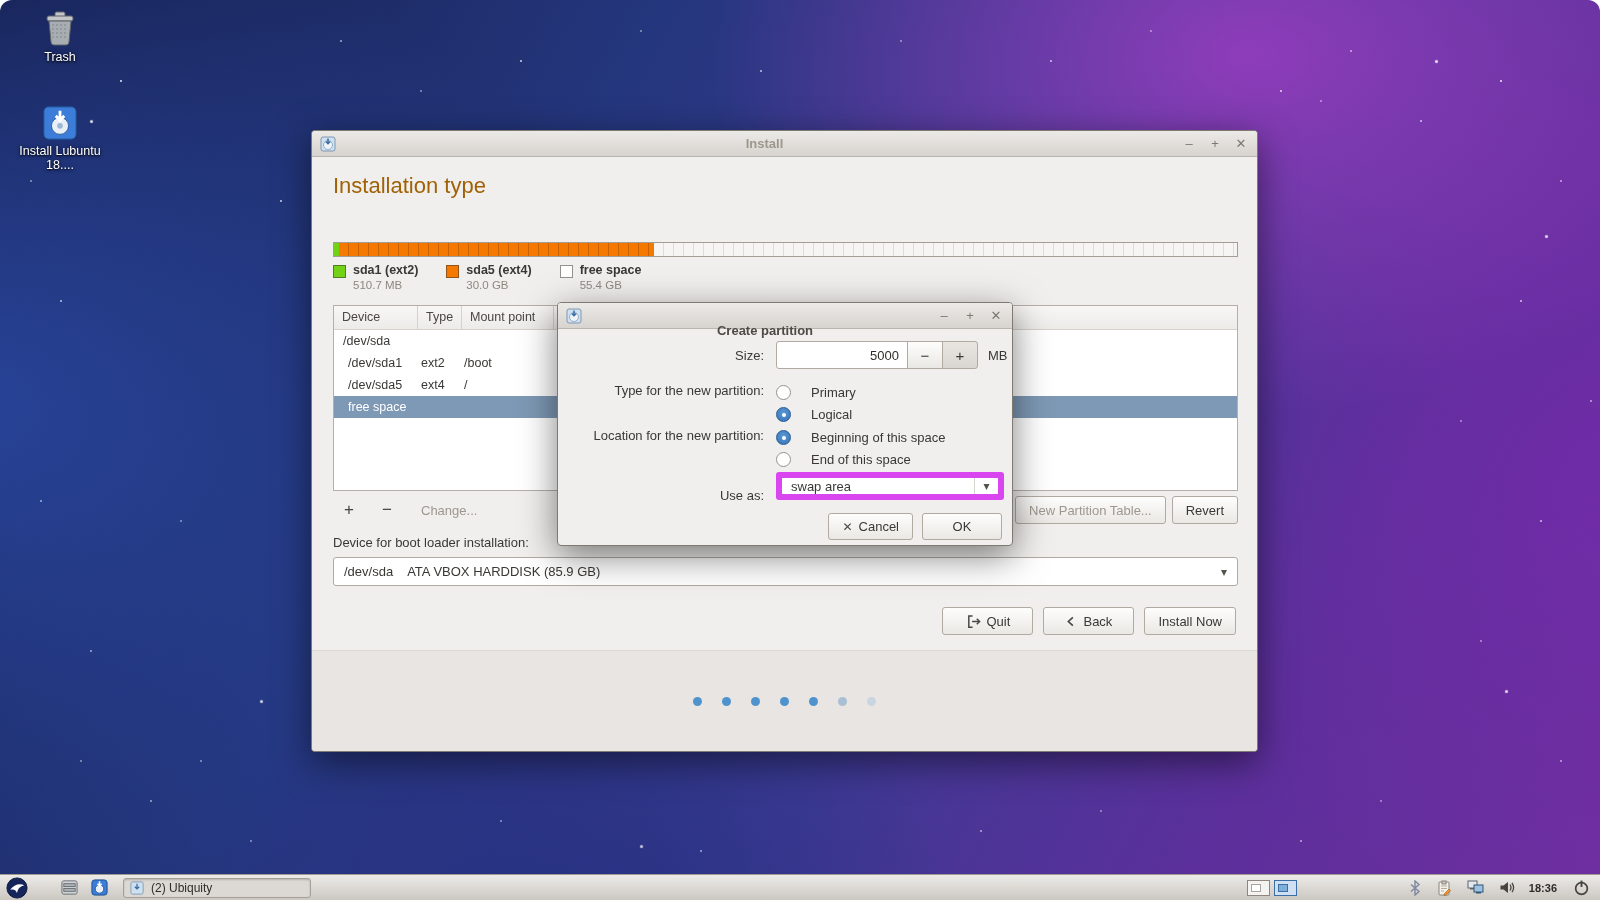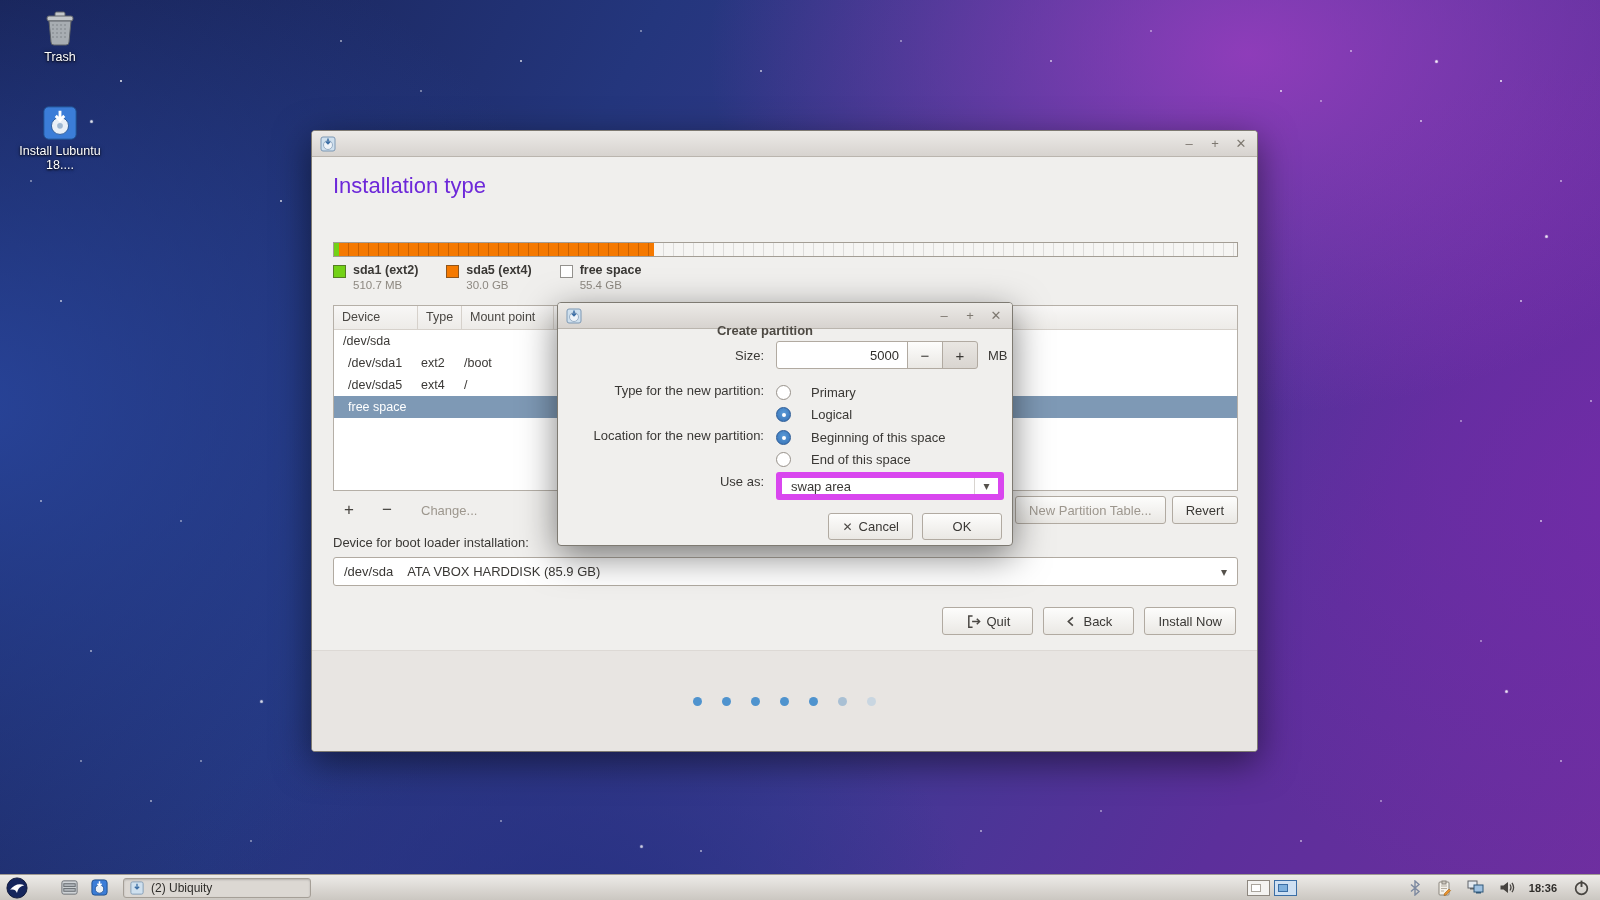--- a/index.html
+++ b/index.html
@@ -8,20 +8,21 @@
 
   
   .desktop {
     position:absolute; inset:0;
     background:
       radial-gradient(900px 600px at 78% 6%, rgba(168,62,198,0.75), transparent 60%),
       radial-gradient(800px 700px at 102% 55%, rgba(118,42,172,0.65), transparent 62%),
       radial-gradient(1000px 800px at -2% 45%, rgba(42,72,162,0.85), transparent 65%),
       radial-gradient(700px 500px at 35% 104%, rgba(36,48,128,0.9), transparent 60%),
       linear-gradient(118deg, #161f4e 0%, #24367d 32%, #3d3a93 58%, #5c2f9b 80%, #6e2f9f 100%);
+    border-radius: 12px;
   }
   .stars-small { position:absolute; width:2px; height:2px; border-radius:50%; background:transparent;
     box-shadow: 60px 300px rgba(255,255,255,.7), 120px 80px rgba(255,255,255,.9), 180px 520px rgba(255,255,255,.5),
       90px 650px rgba(255,255,255,.6), 200px 760px rgba(255,255,255,.5), 280px 200px rgba(255,255,255,.8),
       340px 40px rgba(255,255,255,.6), 420px 90px rgba(255,255,255,.5), 520px 60px rgba(255,255,255,.8),
       640px 30px rgba(255,255,255,.5), 760px 70px rgba(255,255,255,.7), 900px 40px rgba(255,255,255,.5),
       1050px 60px rgba(255,255,255,.7), 1150px 30px rgba(255,255,255,.5), 1280px 90px rgba(255,255,255,.8),
       1350px 50px rgba(255,255,255,.6), 1420px 120px rgba(255,255,255,.7), 1500px 80px rgba(255,255,255,.9),
       1560px 180px rgba(255,255,255,.6), 1520px 300px rgba(255,255,255,.7), 1460px 420px rgba(255,255,255,.5),
       1540px 520px rgba(255,255,255,.7), 1480px 640px rgba(255,255,255,.5), 1560px 760px rgba(255,255,255,.6),
@@ -53,21 +54,21 @@
     font-size:13px; }
   .tb-title.inactive { color:#9d978e; }
   .tb-title.active { color:#4e4a44;margin-top:29px; }
   .tb-controls { margin-left:auto; display:flex; gap:10px; z-index:2; }
   .tb-btn { width:16px; height:16px; display:flex; align-items:center; justify-content:center;
     color:#7d7870; font-size:13px; cursor:default; }
   .win-icon { width:16px; height:16px; z-index:2; }
 
   
   #install-window { left:311px; top:130px; width:947px; height:622px; z-index:10; }
-  .win-heading { position:absolute; left:21px; top:42px; font-size:22px; color:#6d28d9; }
+  .win-heading { position:absolute; left:21px; top:42px; font-size:22px; color:#a16207; }
 
   .pbar { position:absolute; left:21px; top:111px; width:905px; height:15px; border:1px solid #a39d94;
     display:flex; background:#f5f4f2; }
   .pbar .seg { height:100%; }
   .seg-sda1 { width:0.6%; background:#73d216;
     background-image:repeating-linear-gradient(90deg, transparent 0 9px, rgba(0,0,0,.18) 9px 10px); }
   .seg-sda5 { width:34.8%; background:#f57900;
     background-image:repeating-linear-gradient(90deg, transparent 0 9px, rgba(120,50,0,.35) 9px 10px); }
   .seg-free { flex:1; background:#f6f5f3;
     background-image:repeating-linear-gradient(90deg, transparent 0 9px, rgba(0,0,0,.10) 9px 10px); }
@@ -199,20 +200,21 @@
     <span>Install Lubuntu 18....</span>
   </div>
 
   <div class="window" id="install-window">
     <div class="titlebar">
       <svg class="win-icon" viewBox="0 0 16 16">
         <rect x="1" y="1" width="14" height="14" rx="2" fill="#cfe0ee" stroke="#7d98b4"></rect>
         <circle cx="8" cy="9" r="4.5" fill="#eef3f8" stroke="#9ab0c6"></circle>
         <path d="M8 2.5 v5 M5.8 5.5 L8 7.7 L10.2 5.5" stroke="#3b6ea5" stroke-width="1.5" fill="none"></path>
       </svg>
+      <span class="tb-title inactive">Install</span>
       <span class="tb-controls">
         <span class="tb-btn">–</span>
         <span class="tb-btn">+</span>
         <span class="tb-btn">✕</span>
       </span>
     </div>
 
     <div class="win-heading">Installation type</div>
 
     <div class="pbar">
@@ -357,21 +359,21 @@
     <span class="dlg-label" style="top:125px">Location for the new partition:</span>
     <span class="radio-row" style="top:122px">
       <span class="radio on"></span>
       <span class="radio-label">Beginning of this space</span>
     </span>
     <span class="radio-row" style="top:144px">
       <span class="radio"></span>
       <span class="radio-label">End of this space</span>
     </span>
 
-    <span class="dlg-label" style="top:171px">Use as:</span>
+    <span class="dlg-label" style="top:185px">Use as:</span>
     <div class="dlg-combo">
       <span class="co-text">swap area</span>
       <span class="co-arrow-box">▾</span>
     </div>
 
     <div class="dlg-buttons">
       <button class="btn">
         <span class="x-glyph">✕</span>
         <span>Cancel</span>
       </button>

